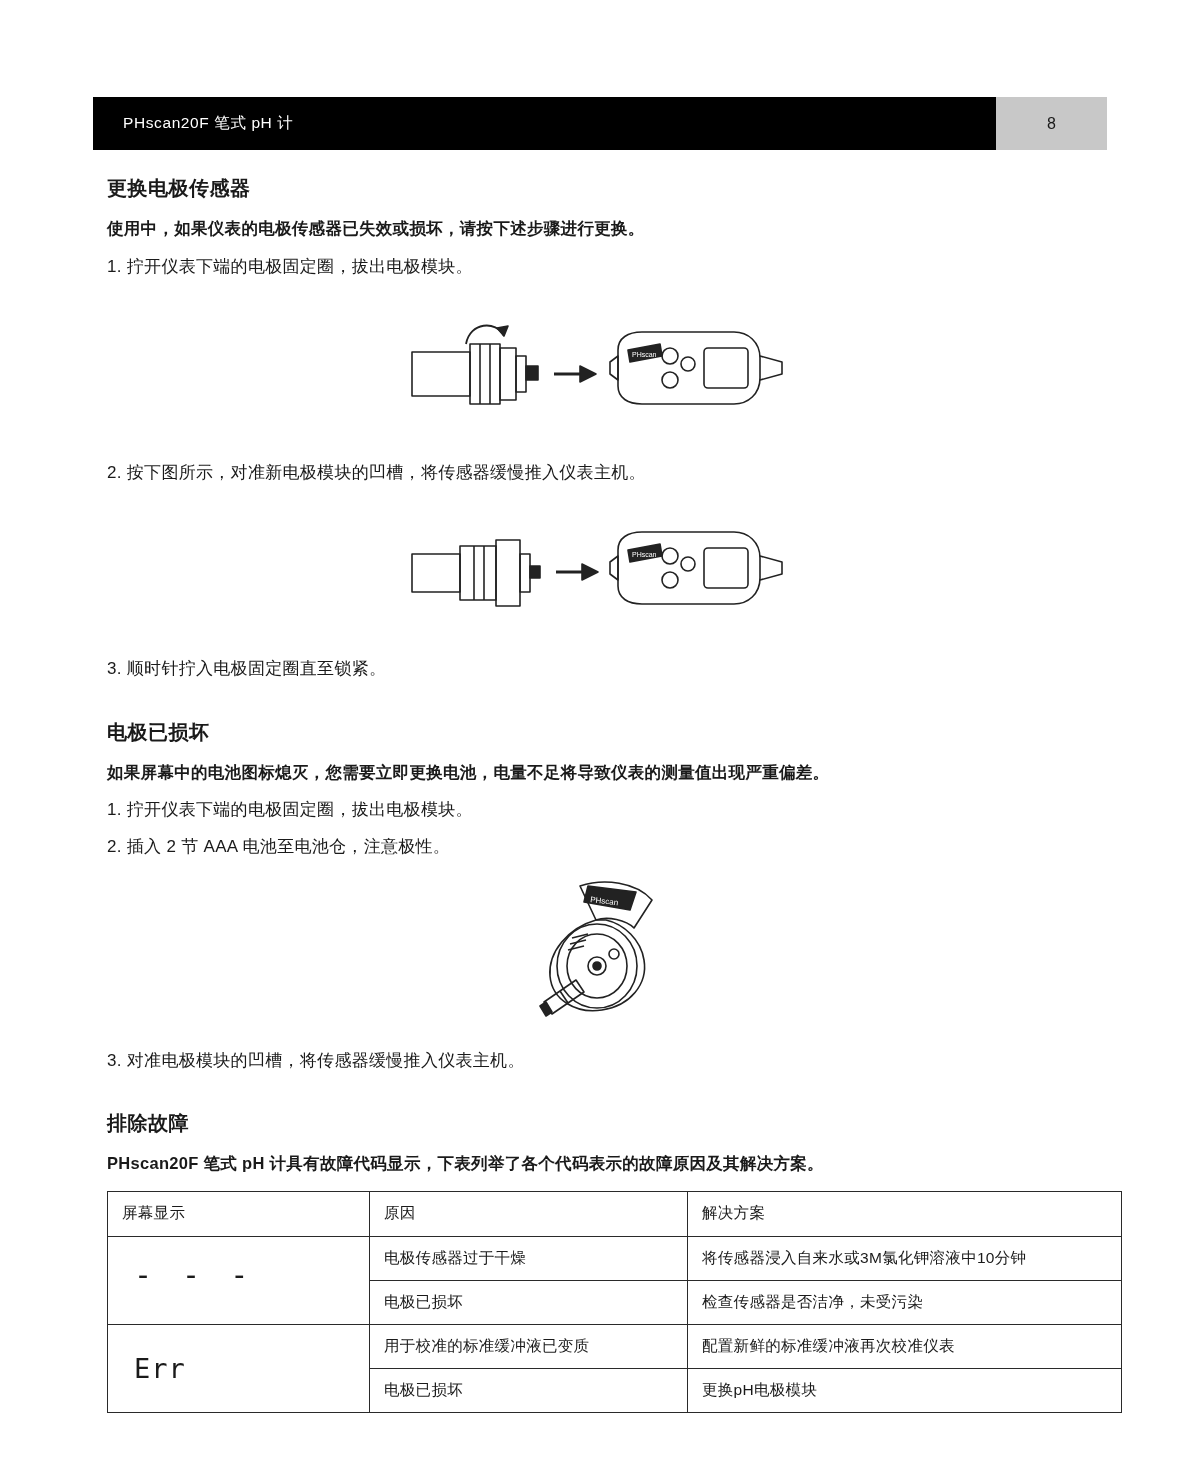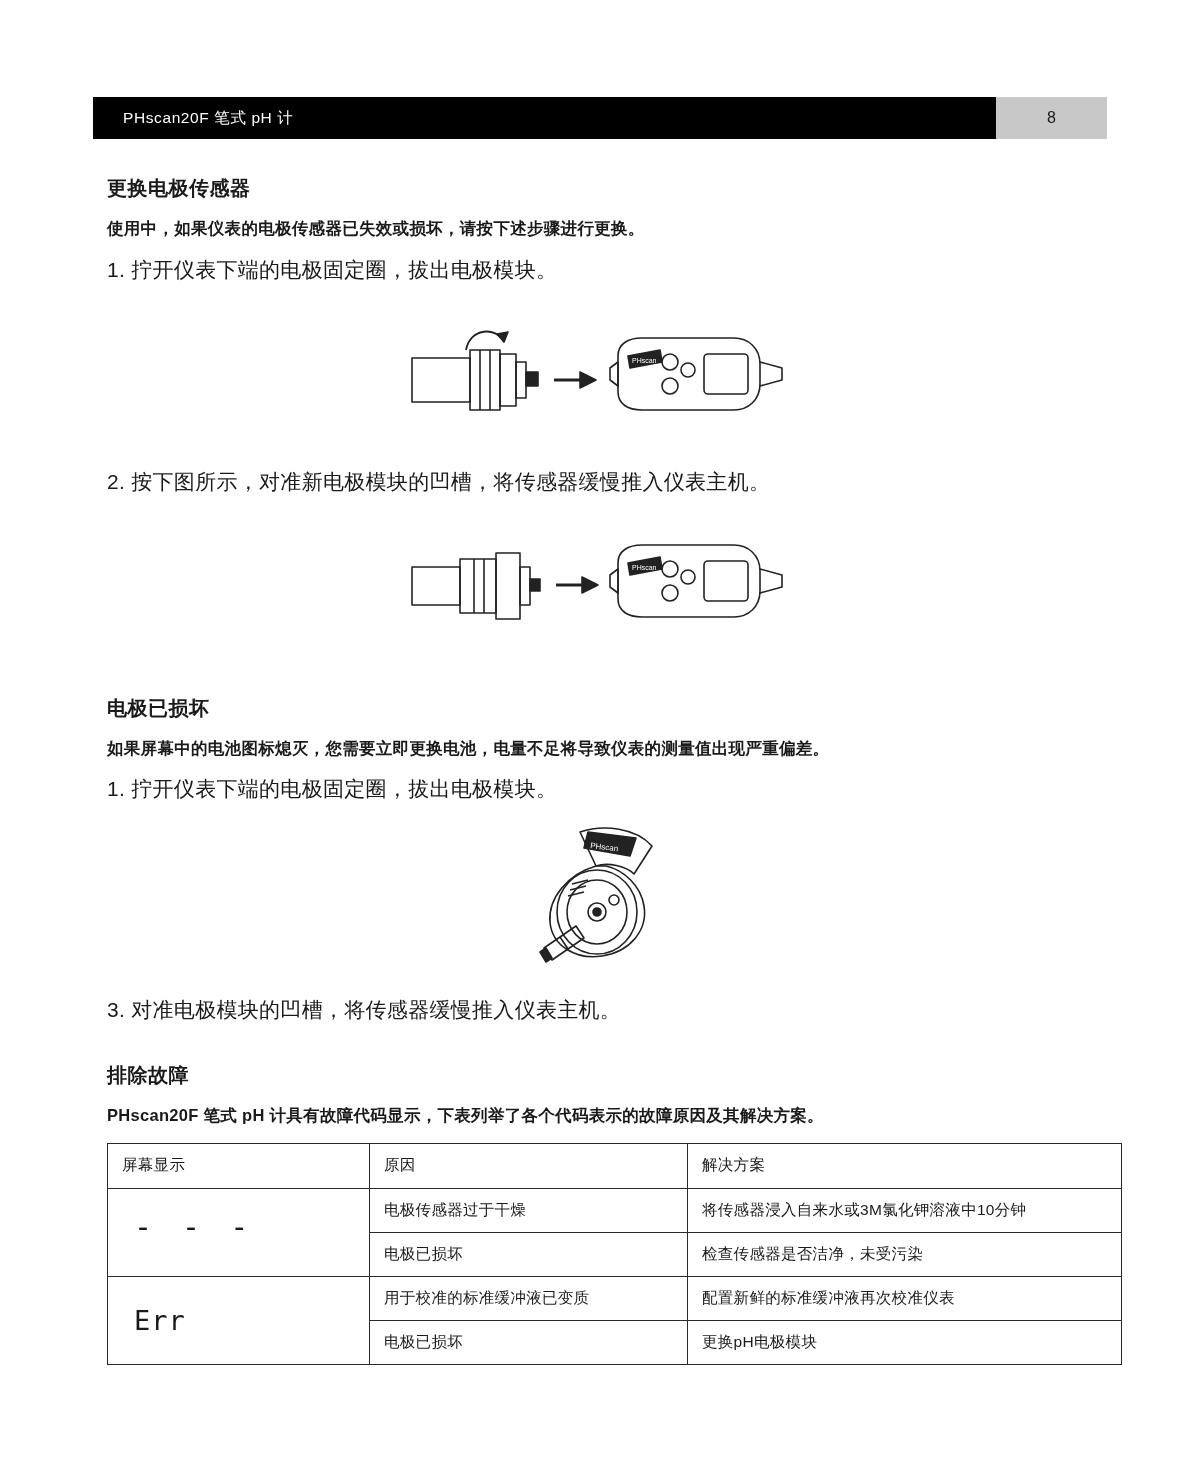--- a/index.html
+++ b/index.html
@@ -21,21 +21,21 @@
     height: 1484px;
     box-sizing: border-box;
   }
 
   
   .header {
     position: absolute;
     left: 93px;
     top: 97px;
     width: 1014px;
-    height: 42px;
+    height: 53px;
     display: flex;
   }
   .header-bar {
     background: #000000;
     flex: 1 1 auto;
     display: flex;
     align-items: center;
     padding-left: 30px;
     box-sizing: border-box;
   }
@@ -68,21 +68,21 @@
     letter-spacing: 0.5px;
   }
   p.body {
     font-size: 16.5px;
     margin: 0 0 12px 0;
     line-height: 1.55;
     letter-spacing: 0.3px;
     font-weight: bold;
   }
   p.step {
-    font-size: 21px;
+    font-size: 17px;
     margin: 0 0 10px 0;
     line-height: 1.55;
     letter-spacing: 0.3px;
   }
   .gap-md { height: 26px; }
 
   
   .figure {
     display: flex;
     justify-content: center;
@@ -210,26 +210,28 @@
           <circle cx="266" cy="46" r="8"></circle>
           <circle cx="284" cy="54" r="7"></circle>
           <circle cx="266" cy="70" r="8"></circle>
           <path d="M224 40 L256 34 L258 46 L226 52 Z" fill="#222" stroke="#222"></path>
           <text x="228" y="47" fill="#fff" stroke="none" font-size="7" font-family="Liberation Sans, sans-serif">PHscan</text>
           <path d="M356 46 L378 52 L378 64 L356 70"></path>
         </g>
       </svg>
     </div>
 
+    <p class="step">3. 顺时针拧入电极固定圈直至锁紧。</p>
 
     <div class="gap-md"></div>
 
     <h2 class="section">电极已损坏</h2>
     <p class="body">如果屏幕中的电池图标熄灭，您需要立即更换电池，电量不足将导致仪表的测量值出现严重偏差。</p>
     <p class="step">1. 拧开仪表下端的电极固定圈，拔出电极模块。</p>
+    <p class="step">2. 插入 2 节 AAA 电池至电池仓，注意极性。</p>
 
     <div class="figure fig3">
       <svg width="260" height="150" viewBox="0 0 260 150">
         <g fill="none" stroke="#222" stroke-width="1.6" stroke-linejoin="round">
 
           <path d="M96 10 C120 2, 152 6, 168 24 L150 52 C142 44, 124 40, 112 44 Z"></path>
           <path d="M112 44 C84 52, 64 76, 66 100 C68 124, 92 138, 118 134 C146 130, 164 108, 160 84 C157 64, 140 48, 122 44 Z"></path>
           <ellipse cx="113" cy="90" rx="40" ry="42"></ellipse>
           <ellipse cx="113" cy="90" rx="30" ry="32"></ellipse>
 

